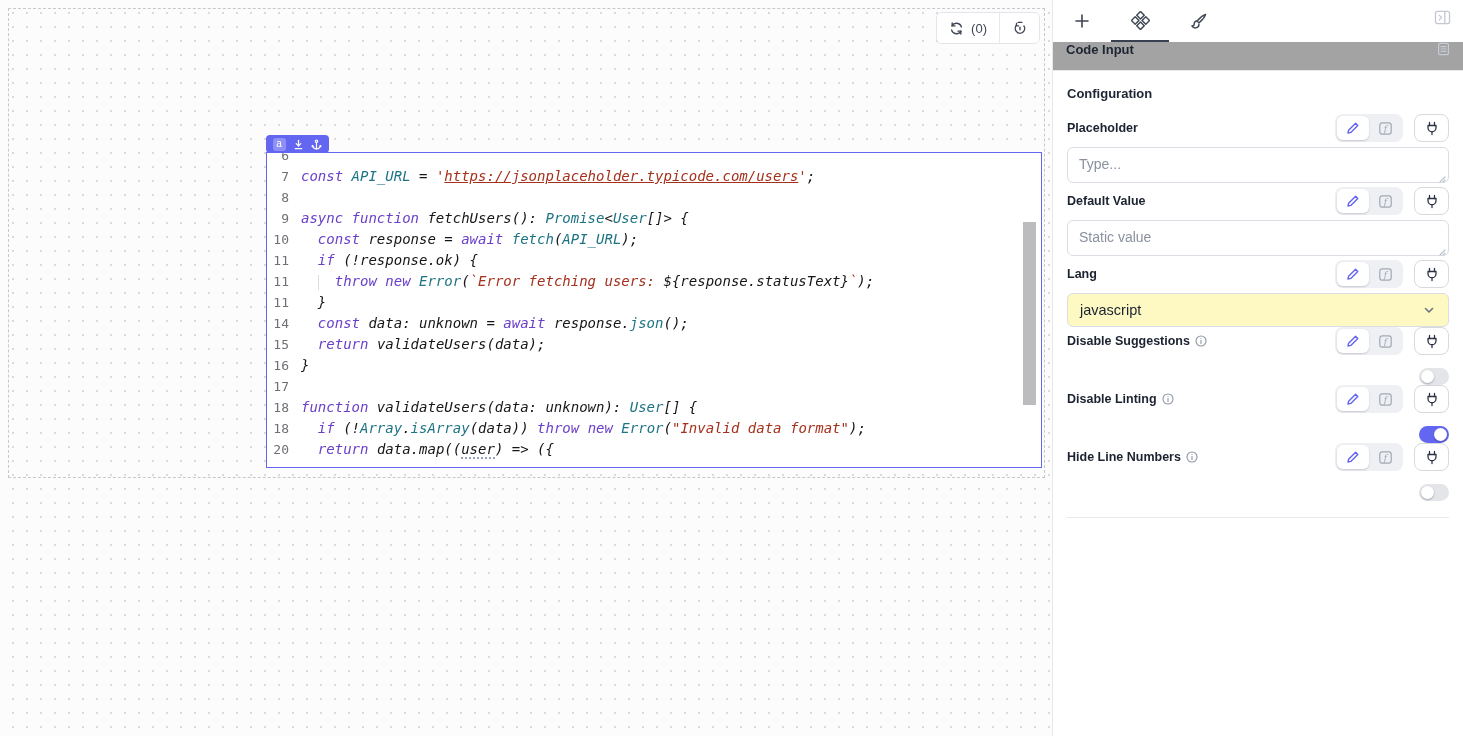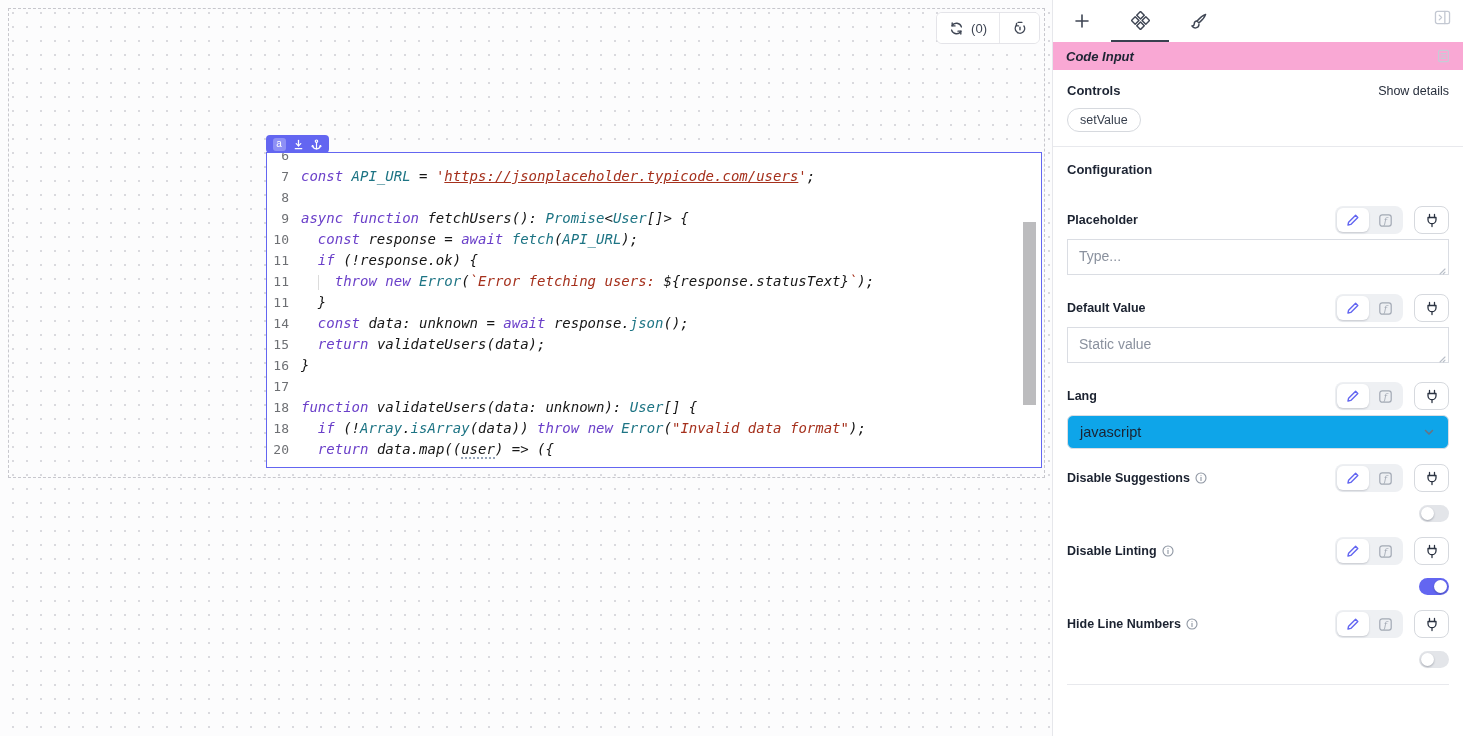--- a/index.html
+++ b/index.html
@@ -42,49 +42,49 @@
   .tk-lint{border-bottom:2px dotted #94a3b8;}
   .tk-ig{display:inline-block; width:1px; margin-right:-1px; height:15px; background:#dcdcdc; vertical-align:middle;}
   .scroll-thumb{position:absolute; right:5px; top:69px; width:13px; height:183px; background:#bcbcbe;}
 
   
   .panel{width:411px; height:736px; background:#fff; border-left:1px solid #e6e7eb; display:flex; flex-direction:column;}
   .tabbar{position:relative; height:42px; display:flex; align-items:stretch; flex-shrink:0;}
   .tab{width:58px; display:flex; align-items:center; justify-content:center; cursor:pointer; border:none; background:none; color:#3f4654;}
   .tab.active{border-bottom:2px solid #39404f;}
   .collapse-btn{position:absolute; right:12px; top:10px; background:none; border:none; cursor:pointer; color:#c3c8d2;}
-  .widget-bar{height:28px; background:#f9a8d4; display:flex; align-items:center; justify-content:space-between;
-    padding:0 13px; flex-shrink:0;font-style:italic;}
+  .widget-bar{height:28px; background:#a3a3a3; display:flex; align-items:flex-start; justify-content:space-between;
+    padding:0 13px; flex-shrink:0;}
   .widget-bar-title{font-size:13px; font-weight:bold; color:#1d2433;}
   .section{padding:13px 14px 14px;}
   .sec-head{display:flex; align-items:center; justify-content:space-between;}
   .sec-title{font-size:13px; font-weight:bold; color:#1d2433;}
   .link-btn{font-size:12.5px; color:#272e3c; background:none; border:none; cursor:pointer; font-family:"Liberation Sans",sans-serif;}
   .method-chip{display:inline-block; margin-top:10px; padding:4px 12px; border:1px solid #d6d9de; border-radius:13px;
     font-size:12.5px; color:#373f4d; background:#fff; cursor:pointer; font-family:"Liberation Sans",sans-serif;}
   .hdivider{border:none; border-top:1px solid #e8e9ed; width:100%;}
 
-  .field{margin-top:15px;}
-  .field:first-of-type{margin-top:28px;}
+  .field{}
+  .field:first-of-type{margin-top:12px;}
   .field-head{display:flex; align-items:center; justify-content:space-between; min-height:28px;}
   .field-label{display:flex; align-items:center; gap:5px; font-size:12.5px; font-weight:bold; color:#1b2230;}
   .field-controls{display:flex; align-items:center; gap:11px;}
   .seg{display:flex; align-items:center; background:#eef0f3; border-radius:8px; padding:2px; height:28px;}
   .seg-btn{width:32px; height:24px; display:flex; align-items:center; justify-content:center; border:none; background:none;
     border-radius:6px; cursor:pointer; color:#a2a9b4;}
   .seg-btn.active{background:#fff; box-shadow:0 1px 2px rgba(15,23,42,.18); color:var(--accent);}
   .plug-btn{width:35px; height:28px; display:flex; align-items:center; justify-content:center;
     background:#fff; border:1px solid #d6d9de; border-radius:8px; cursor:pointer; color:#2b3342;}
   .ta-wrap{position:relative; margin-top:5px;}
-  .cfg-textarea{width:100%; height:36px; resize:none; border:1px solid #dadde3; border-radius:0; padding:8px 11px;
+  .cfg-textarea{width:100%; height:36px; resize:none; border:1px solid #dadde3; border-radius:6px; padding:8px 11px;
     font-family:"Liberation Sans",sans-serif; font-size:14px; color:#1b2230; background:#fff; outline:none;}
   .cfg-textarea::placeholder{color:#8a919e;}
   .resize-corner{position:absolute; right:3px; bottom:4px; pointer-events:none; color:#b9bfc8;}
   .cfg-select{margin-top:5px; height:34px; display:flex; align-items:center; justify-content:space-between;
-    border:1px solid #dadde3; border-radius:6px; padding:0 12px; font-size:14.5px; color:#1b2230; cursor:pointer; background:#0ea5e9;}
+    border:1px solid #dadde3; border-radius:6px; padding:0 12px; font-size:14.5px; color:#1b2230; cursor:pointer; background:#fef9c3;}
   .toggle-row{display:flex; justify-content:flex-end; margin-top:13px;}
   .toggle{position:relative; width:30px; height:17px; border-radius:9px; background:#e3e5e9; cursor:pointer; transition:background .1s;}
   .toggle .knob{position:absolute; top:2px; left:2px; width:13px; height:13px; border-radius:50%; background:#fff;
     box-shadow:0 1px 2px rgba(15,23,42,.3);}
   .toggle.on{background:var(--accent);}
   .toggle.on .knob{left:auto; right:2px;}
   .panel-bottom-divider{margin-top:16px;}
   svg{display:block;}
 </style>
 </head>
@@ -200,27 +200,20 @@
   <div class="widget-bar">
     <span class="widget-bar-title">Code Input</span>
     <span>
       <svg width="13" height="14" viewBox="0 0 14 15" fill="none" stroke="#c6ccd6" stroke-width="1.3" stroke-linecap="round">
         <rect x="1.7" y="1.5" width="10.6" height="12" rx="1.5"></rect>
           <path d="M4.3 5h5.4M4.3 7.5h5.4M4.3 10h5.4"></path>
       </svg>
     </span>
   </div>
 
-  <div class="section">
-    <div class="sec-head">
-      <span class="sec-title">Controls</span>
-      <button class="link-btn">Show details</button>
-    </div>
-    <button class="method-chip">setValue</button>
-  </div>
 
   <hr class="hdivider">
 
   <div class="section">
     <span class="sec-title">Configuration</span>
 
     
     <div class="field">
       <div class="field-head">
         <span class="field-label">Placeholder</span>

